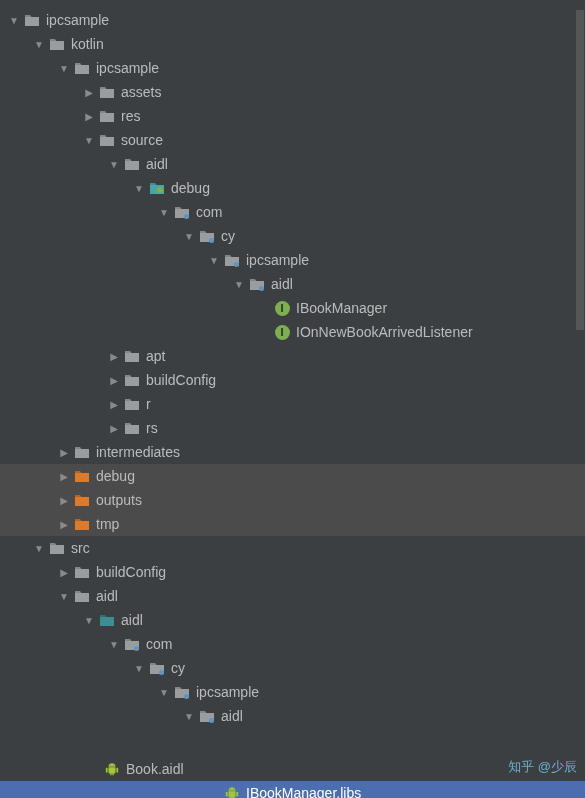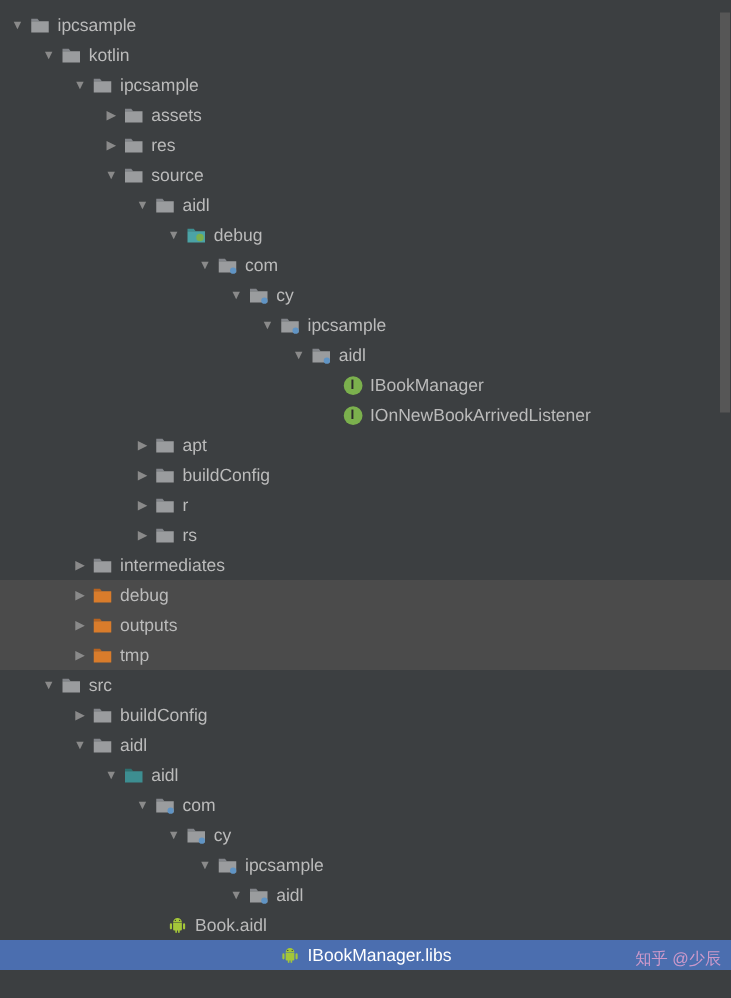--- a/index.html
+++ b/index.html
@@ -70,21 +70,21 @@
     font-weight: bold; font-size: 11px;
     display: flex; align-items: center; justify-content: center;
     font-family: Arial;
   }
   .android-icon svg { width: 14px; height: 14px; }
   .label { }
   .watermark {
     position: absolute;
     right: 8px;
     bottom: 22px;
-    color: #f9a8d4;
+    color: #7dd3fc;
     font-size: 13px;
     opacity: 0.75;
   }
 </style>
 </head>
 <body>
 
 <div class="tree" id="tree">
     <div class="row" style="padding-left: 8px;">
       <span class="arrow ">▼</span>
@@ -382,21 +382,21 @@
       <span class="arrow ">▼</span>
       <span class="icon folder-gray folder-pkg">
         <svg width="16" height="14" viewBox="0 0 16 14">
           <path class="tab" d="M1 2 L6 2 L7.5 4 L1 4 Z"></path>
           <path class="body" d="M1 4 L15 4 L15 13 L1 13 Z"></path>
         </svg>
         <span class="pkg-dot"></span>
       </span>
       <span class="label">aidl</span>
     </div>
-    <div class="row" style="padding-left: 118px;">
+    <div class="row" style="padding-left: 88px; margin-top: 29px;">
       <span class="arrow none">▶</span>
       <span class="icon android-icon">
         <svg viewBox="0 0 16 16">
           <path fill="#a4c639" d="M4 6h8v6a1 1 0 0 1-1 1h-1v2h-1.5v-2h-1v2H6v-2H5a1 1 0 0 1-1-1V6zm-2 .5a1 1 0 0 1 1 1V11a1 1 0 1 1-2 0V7.5a1 1 0 0 1 1-1zm12 0a1 1 0 0 1 1 1V11a1 1 0 1 1-2 0V7.5a1 1 0 0 1 1-1zM4 5.5a4 4 0 0 1 8 0H4zM5.5 0.5l1 1.5M10.5 0.5l-1 1.5"></path>
           <circle cx="6" cy="3.8" r="0.5" fill="#2b2b2b"></circle>
           <circle cx="10" cy="3.8" r="0.5" fill="#2b2b2b"></circle>
         </svg>
       </span>
       <span class="label">Book.aidl</span>
     </div>

